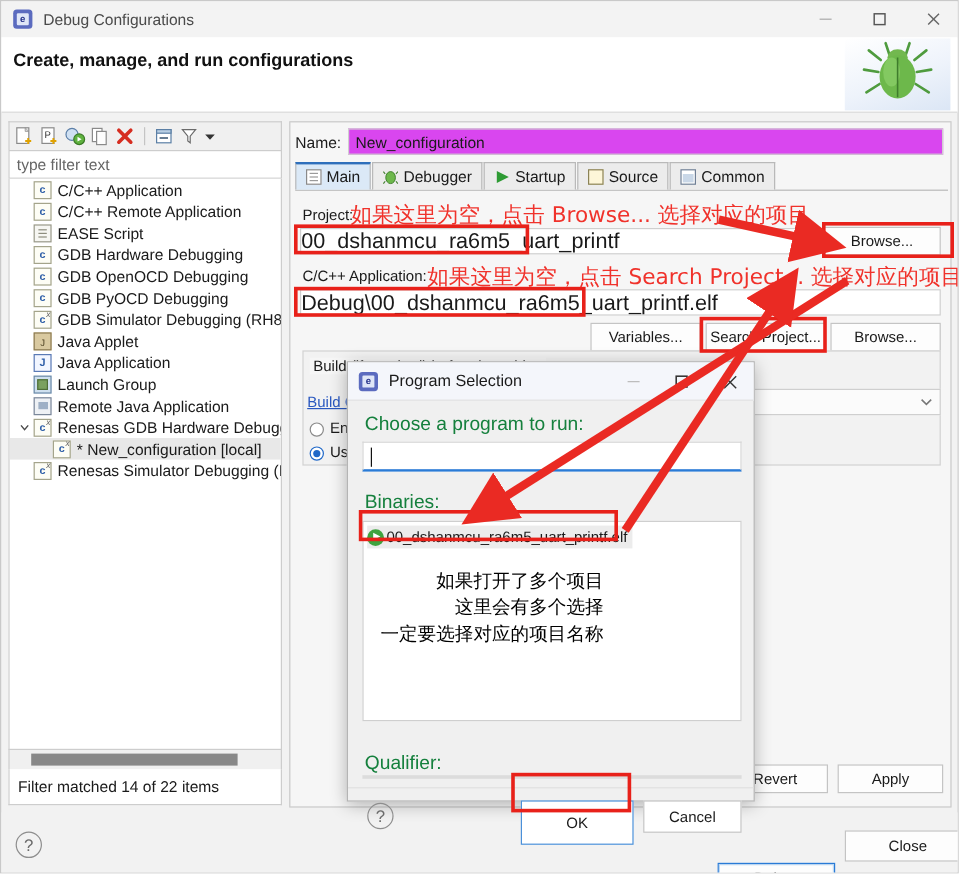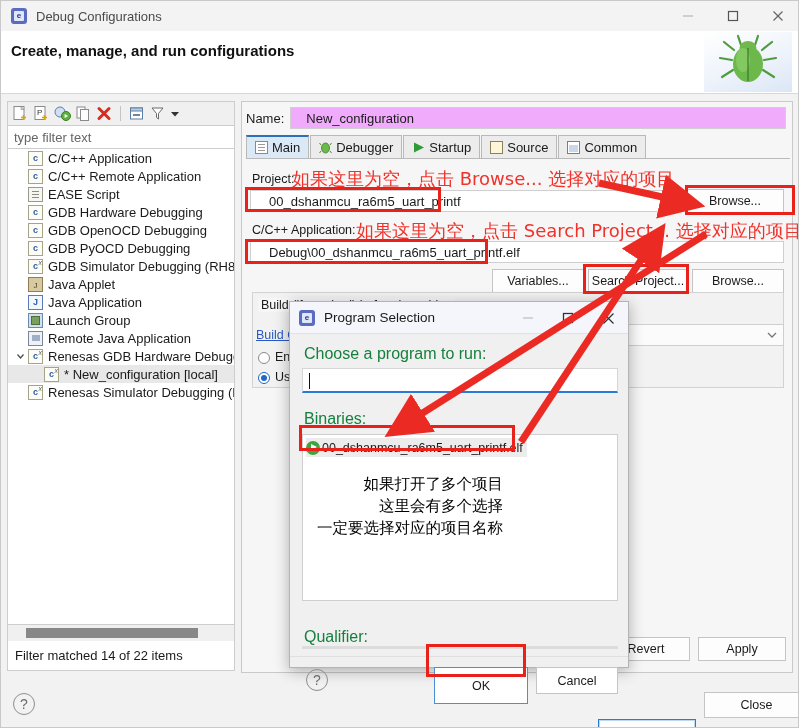--- a/index.html
+++ b/index.html
@@ -140,22 +140,22 @@
   .rightpanel {
     position:absolute; left:240px; top:100px; width:552px; height:572px;
     background:#f6f6f6; border:1px solid #c9c9c9;
   }
   .namerow {
     position:absolute; left:4px; top:5px; width:540px; height:22px;
     display:flex; align-items:center;
   }
   .namerow .lbl { font-size:13px; margin-right:6px; }
   .namefield {
-    flex:1; height:22px; background:#f0abfc; border:1px solid #cfcfcf;
-    display:flex; align-items:center; padding-left:15px; font-size:13px;
+    flex:1; height:22px; background:#d946ef; border:1px solid #cfcfcf;
+    display:flex; align-items:center; padding-left:5px; font-size:13px;
   }
 
   .tabstrip {
     position:absolute; left:4px; top:33px; width:544px; height:24px;
     border-bottom:1px solid #b9b9b9;
     display:flex; align-items:flex-end;
   }
   .tab {
     height:23px; display:flex; align-items:center; gap:4px;
     padding:0 8px; font-size:13px;
@@ -167,21 +167,21 @@
   .ti-doc { background:#fff; border:1px solid #8a8a8a; }
   .ti-doc::after{ content:""; position:absolute; left:2px; top:2px; right:2px; height:1px;
      background:#9b9b9b; box-shadow:0 3px 0 #9b9b9b, 0 6px 0 #9b9b9b; }
   .ti-src { background:#fdf6d8; border:1px solid #8a8256; }
   .ti-common { background:#fff; border:1px solid #6f7f95; }
   .ti-common::after{ content:""; position:absolute; left:1px; top:3px; right:1px; bottom:1px; background:#c9d7e7;}
 
   .fieldlabel { position:absolute; font-size:12.5px; color:#1a1a1a; }
   .inputbar {
     position:absolute; height:22px; background:#fff; border:1px solid #cfcfcf;
-    display:flex; align-items:center; padding-left:18px; font-size:13px;
+    display:flex; align-items:center; padding-left:0; font-size:18px;
     white-space:nowrap; overflow:hidden;
   }
   .btn {
     position:absolute; height:24px; background:#fdfdfd; border:1px solid #c4c4c4;
     display:flex; align-items:center; justify-content:center;
     font-size:12.5px; color:#1a1a1a;
   }
 
   .buildgroup {
     position:absolute; left:10px; top:190px; width:532px; height:96px;

